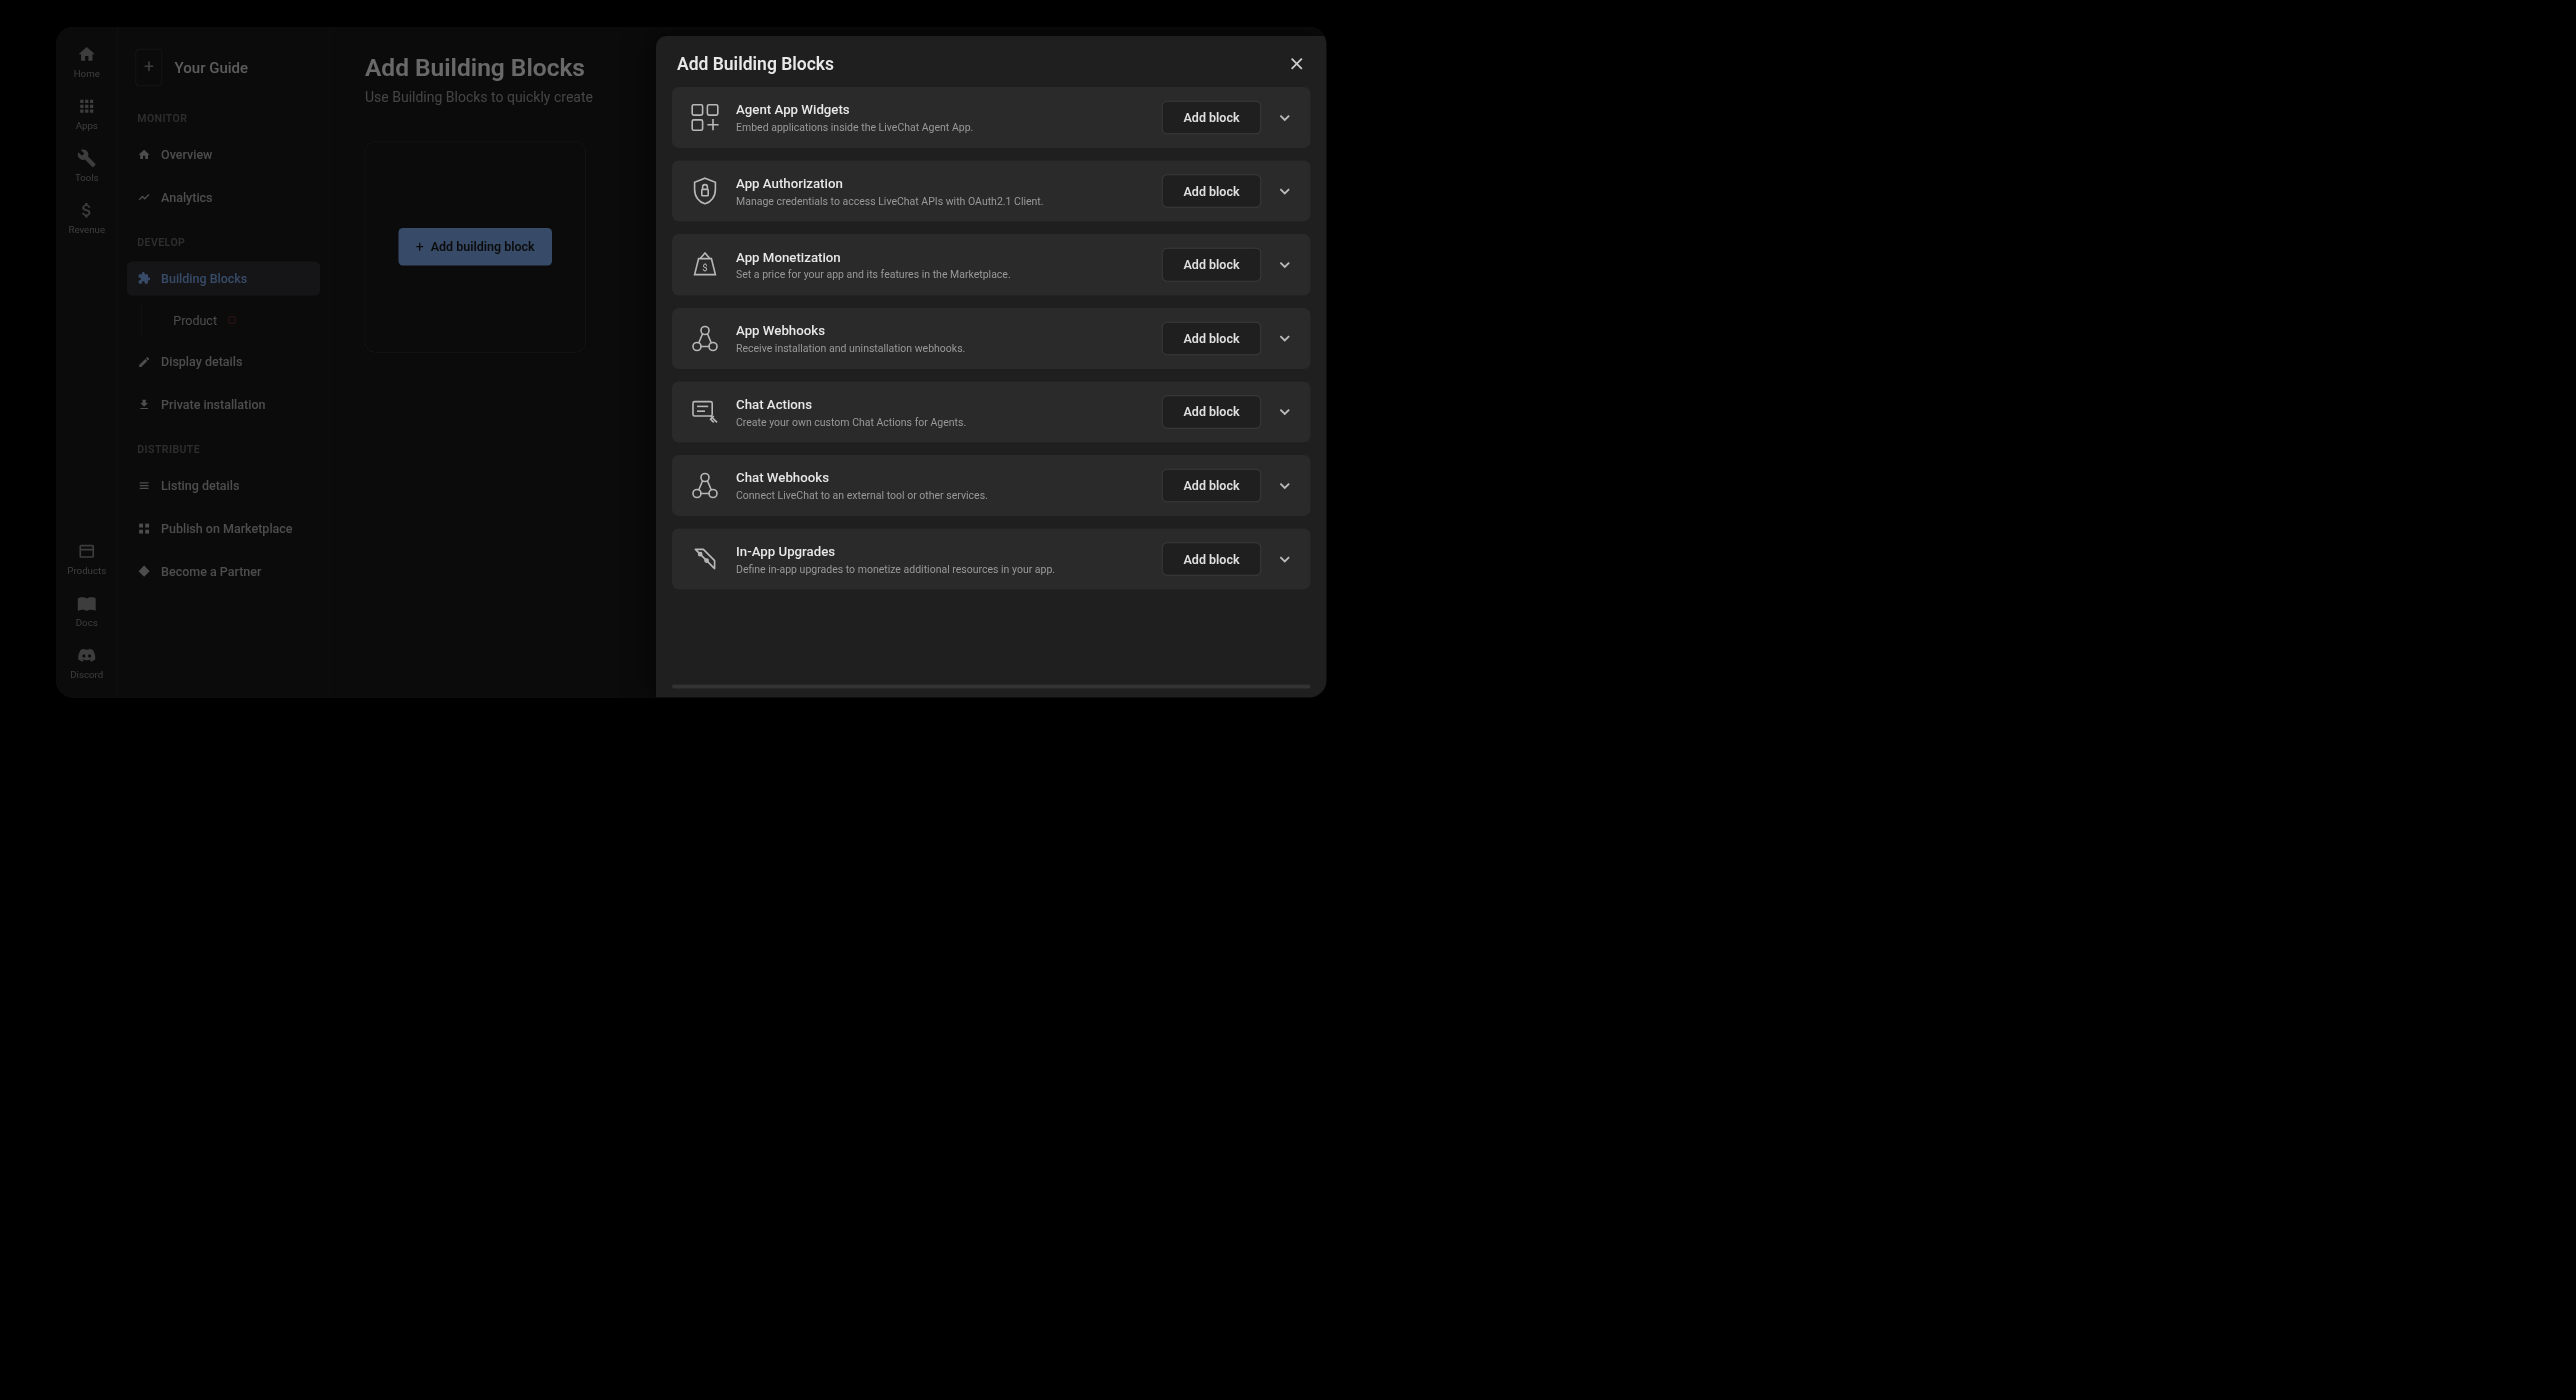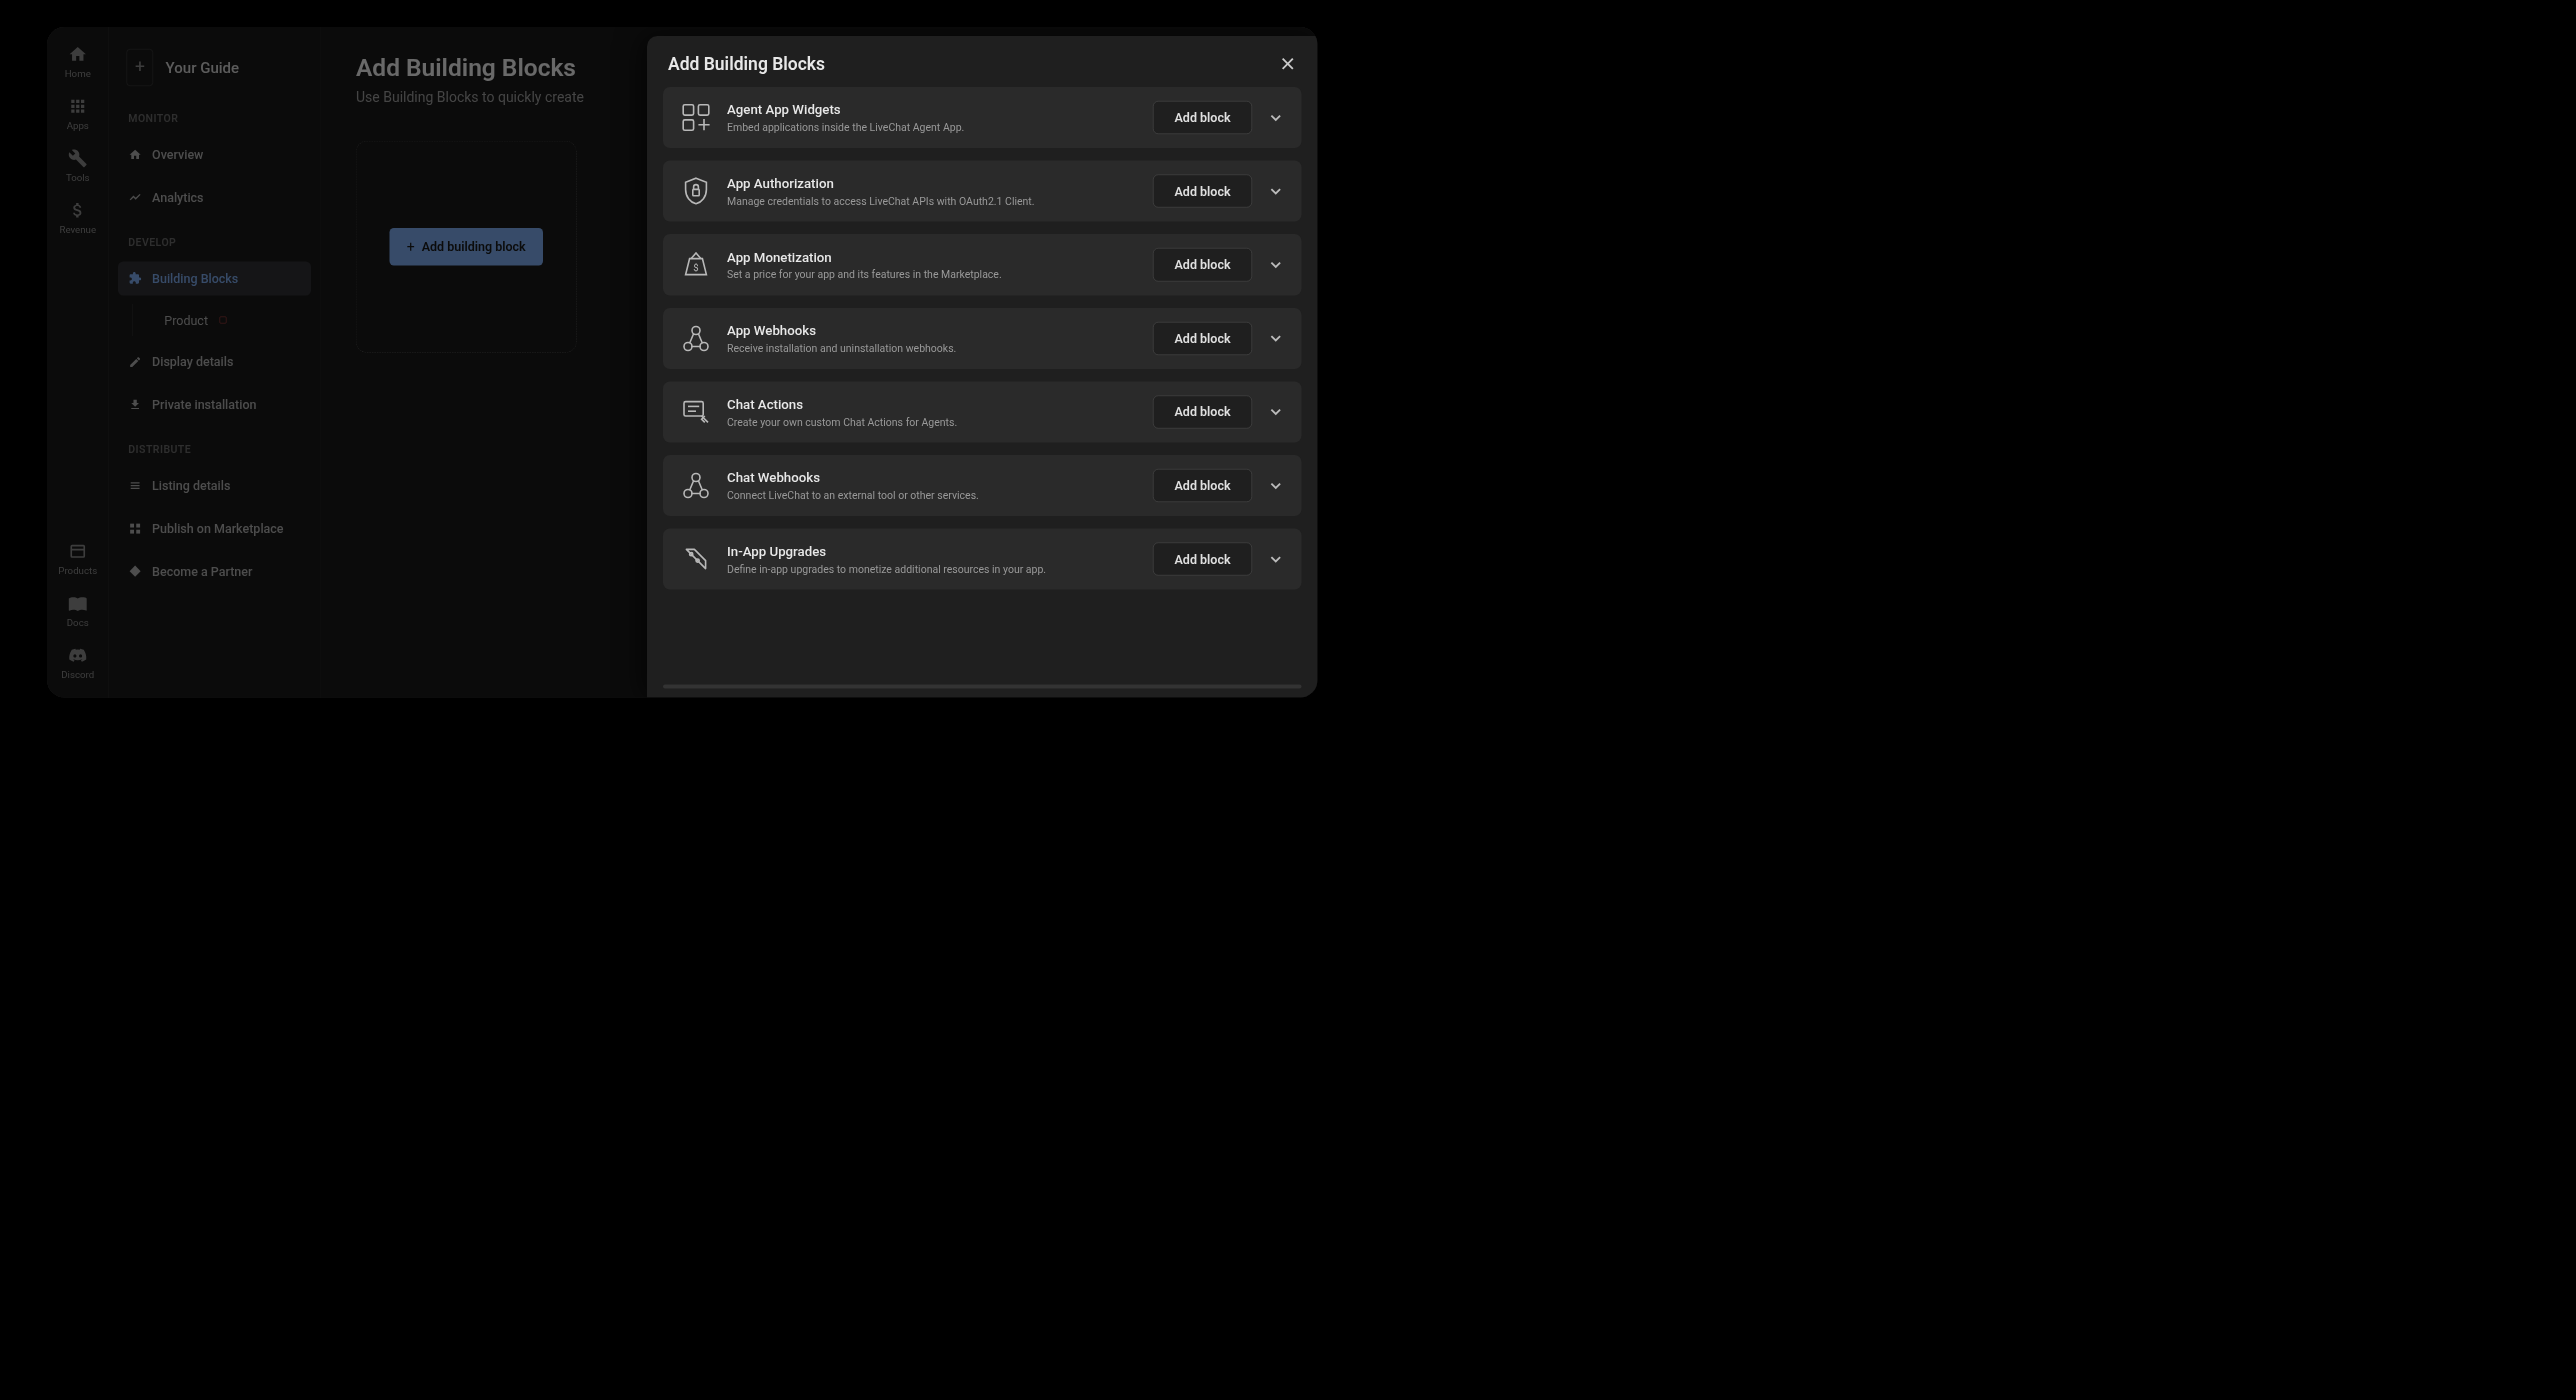--- a/index.html
+++ b/index.html
@@ -1,18 +1,18 @@
 <!DOCTYPE html>
 <html style="font-size:14px"><head>
   <meta charset="utf-8">
   <style>
     * { margin: 0; padding: 0; box-sizing: border-box; font-family: -apple-system, BlinkMacSystemFont, "Segoe UI", Roboto, sans-serif; }
     body { background: #000; width: 2576px; height: 1401px; transform-origin: top left; position: relative; }
     .app-frame { position: absolute; left: 26.5px; top: 26.5px; width: 2541px; height: 1341px; background: #1a1a1a; border-radius: 35px; overflow: hidden; display: flex; transform: scale(0.5); transform-origin: top left; }
-    .app-frame-wrap { width: 1288px; height: 688px; position: absolute; left: 20px; top: 0; }
+    .app-frame-wrap { width: 1288px; height: 688px; position: absolute; left: 29px; top: 0; }
     
     
     .rail { width: 124px; background: #1a1a1a; border-right: 0.9px solid #2a2a2a; display: flex; flex-direction: column; padding-top: 35px; }
     .rail-top { flex: 1; display: flex; flex-direction: column; gap: 35px; align-items: center; }
     .rail-bottom { display: flex; flex-direction: column; gap: 35px; align-items: center; padding-bottom: 35px; }
     .rail-item { display: flex; flex-direction: column; align-items: center; gap: 7px; color: #888; cursor: pointer; }
     .rail-item .icon { width: 39px; height: 39px; display: flex; align-items: center; justify-content: center; }
     .rail-item .label { font-size: 19.4px; color: #888; }
     
     

